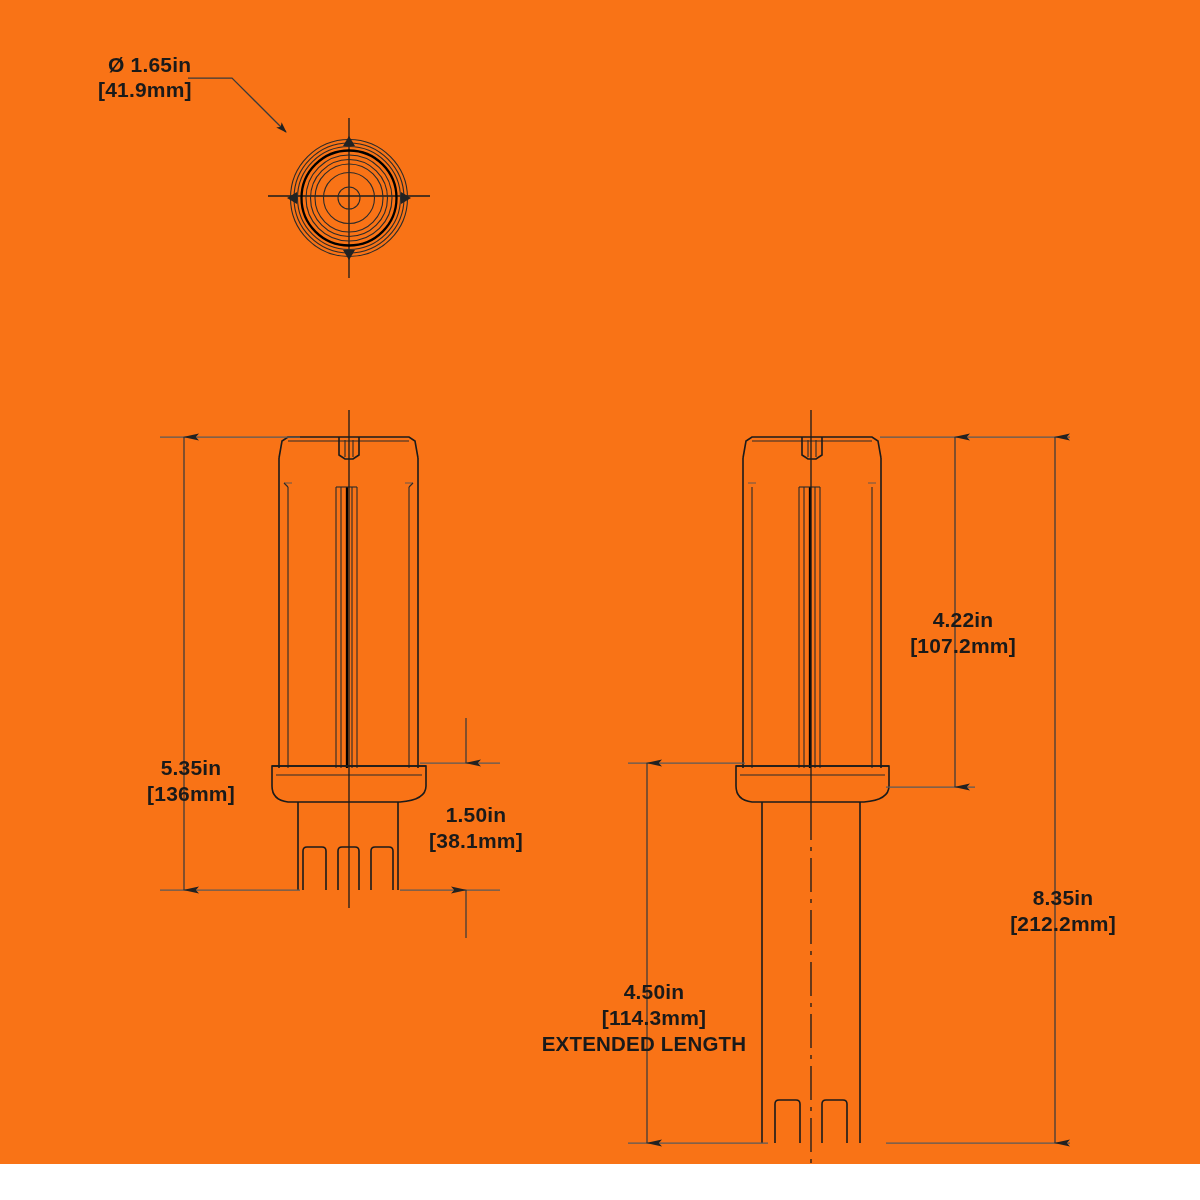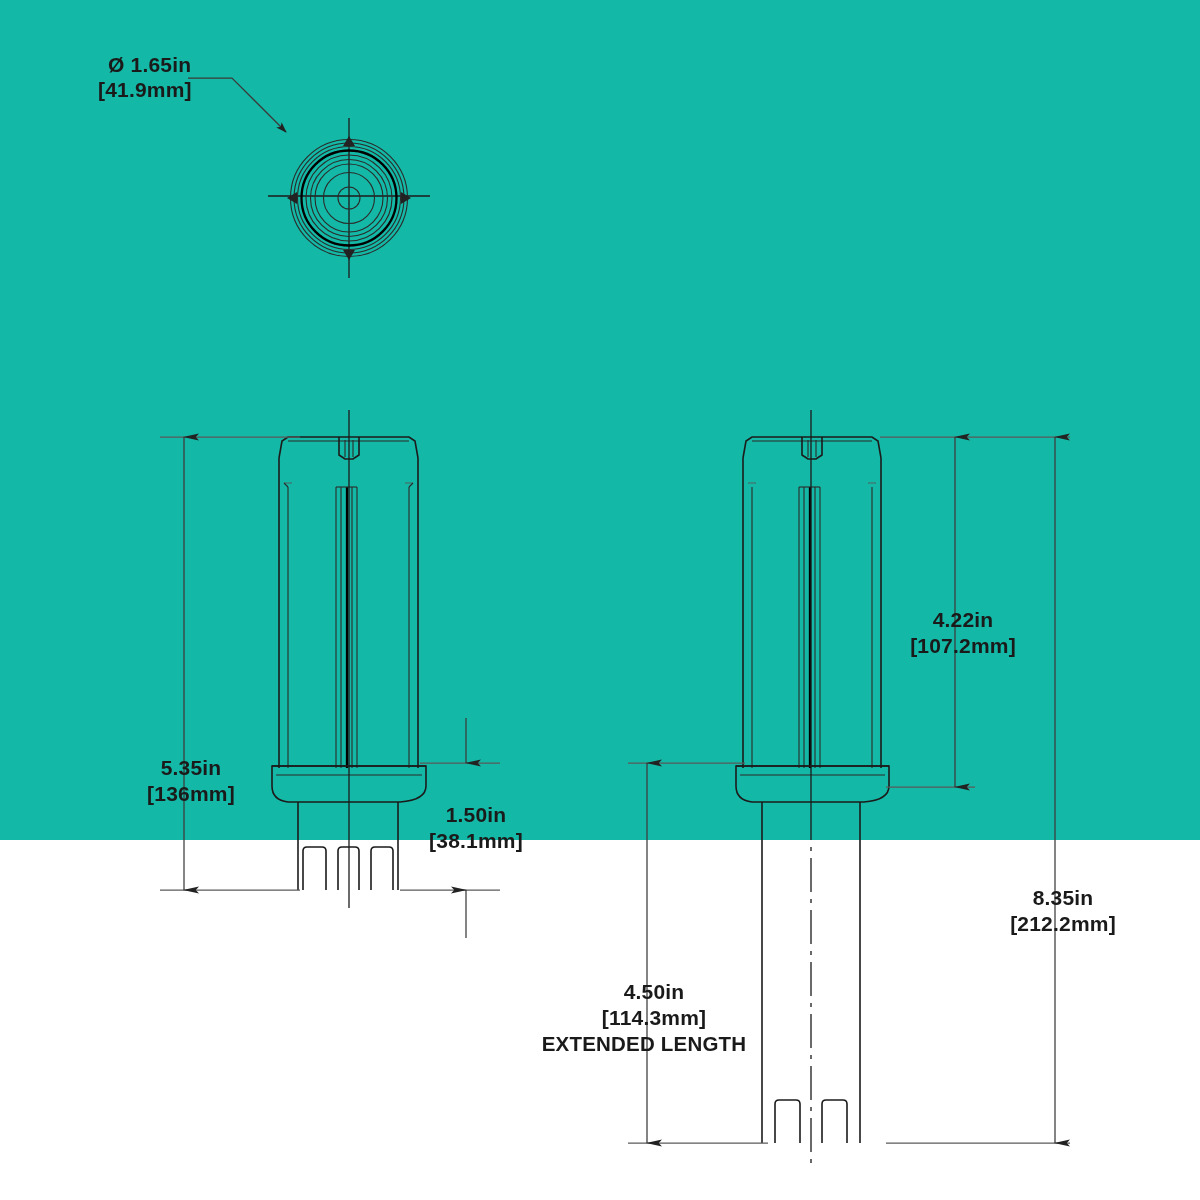--- a/index.html
+++ b/index.html
@@ -9,22 +9,22 @@
   }
   body {
     width: 1200px;
     height: 1200px;
     font-family: "Liberation Sans", sans-serif;
     overflow: hidden;
   }
   #drawing-root {
     position: relative;
     width: 1200px;
-    height: 840px;
-    background: #14b8a6;
+    height: 1164px;
+    background: #f97316;
   }
   svg.sheet {
     position: absolute;
     top: 0;
     left: 0;
     width: 1200px;
     height: 1200px;
   }
   .ln {
     stroke: #1b1b1b;

